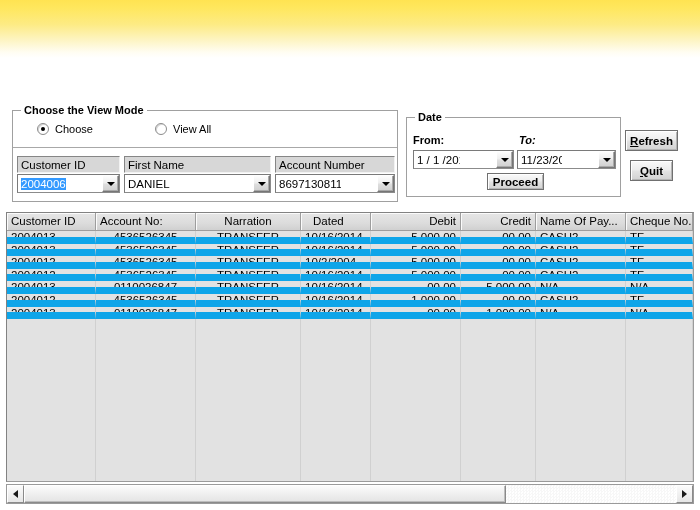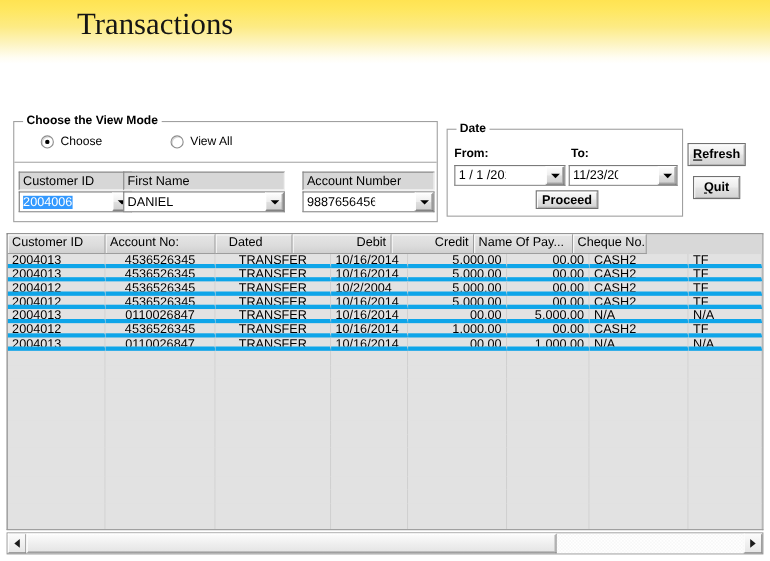--- a/index.html
+++ b/index.html
@@ -222,21 +222,21 @@
     box-sizing: border-box;
     border-right: 1px solid #d0d0d0;
     font-size: 11.5px;
     line-height: 12px;
     padding: 0 4px;
     overflow: hidden;
     white-space: nowrap;
     background: #e2e2e2;
     color: #000;
   }
-  .grid-row.data .cell { border-bottom: 4px solid #0ea5e9; }
+  .grid-row.data .cell { border-bottom: 7px solid #0ea5e9; }
   .align-left   { text-align: left; }
   .align-center { text-align: center; }
   .align-right  { text-align: right; }
 
   
   #hscroll {
     position: absolute;
     left: 6px;
     top: 484px;
     width: 688px;
@@ -285,21 +285,20 @@
     border-bottom: 4px solid transparent;
     border-left: 5px solid #1a1a1a;
   }
 </style>
 </head>
 <body>
 
 <div id="app-window">
 
   <div id="header-banner"></div>
-  <div id="page-title">Transactions</div>
 
   <div class="groupbox" style="left:12px; top:110px; width:386px; height:92px;">
     <span class="gb-title">Choose the View Mode</span>
 
     <div style="position:absolute; left:0px; top:36px; width:384px; height:1px; background:#a8a8a8;"></div>
 
     <div class="radio-row" style="left:24px; top:12px;">
       <span class="radio checked"></span>
       <span class="radio-label">Choose</span>
     </div>
@@ -314,46 +313,46 @@
       <div class="combo" style="width:103px; margin-top:1px;">
         <div class="combo-text selected-text">
             <span>2004006</span>
           </div>
         <div class="combo-btn">
           <span class="arrow-down"></span>
         </div>
       </div>
     </div>
 
-    <div class="field-group" style="left:99px; top:45px; width:147px;">
+    <div class="field-group" style="left:111px; top:45px; width:147px;">
       <div class="field-label-plate">First Name</div>
       <div class="combo" style="width:147px; margin-top:1px;">
         <div class="combo-text">DANIEL</div>
         <div class="combo-btn">
           <span class="arrow-down"></span>
         </div>
       </div>
     </div>
 
     <div class="field-group" style="left:262px; top:45px; width:120px;">
       <div class="field-label-plate">Account Number</div>
       <div class="combo" style="width:120px; margin-top:1px;">
-        <div class="combo-text">9887656456</div>
+        <div class="combo-text">8697130811</div>
         <div class="combo-btn">
           <span class="arrow-down"></span>
         </div>
       </div>
     </div>
   </div>
 
   <div class="groupbox" style="left:406px; top:117px; width:215px; height:80px;">
     <span class="gb-title">Date</span>
 
     <span class="date-label" style="left:6px; top:16px;text-align:right;">From:</span>
-    <span class="date-label" style="left:112px; top:16px;">To:</span>
+    <span class="date-label" style="left:112px; top:16px;font-style:italic;">To:</span>
 
     <div class="combo" style="position:absolute; left:6px; top:32px; width:101px;">
       <div class="combo-text">1 / 1 /2016</div>
       <div class="combo-btn">
         <span class="arrow-down"></span>
       </div>
     </div>
 
     <div class="combo" style="position:absolute; left:110px; top:32px; width:99px;">
       <div class="combo-text">11/23/2017</div>
@@ -371,20 +370,21 @@
   </div>
   <div class="btn" style="left:630px; top:160px; width:43px; height:21px;">
     <span class="accel">Q</span>
       <span>uit</span>
   </div>
 
   <div id="grid">
     <div id="grid-header">
         <div class="hcell align-left" style="width: 89px; flex: 0 0 89px;">Customer ID</div>
         <div class="hcell align-left" style="width: 100px; flex: 0 0 100px;">Account No:</div>
+        <div class="hcell align-center" style="width: 105px; flex: 0 0 105px;">Narration</div>
         <div class="hcell align-left" style="width: 70px; flex: 0 0 70px; padding-left: 12px;">Dated</div>
         <div class="hcell align-right" style="width: 90px; flex: 0 0 90px;">Debit</div>
         <div class="hcell align-right" style="width: 75px; flex: 0 0 75px;">Credit</div>
         <div class="hcell align-left" style="width: 90px; flex: 0 0 90px;">Name Of Pay...</div>
         <div class="hcell align-left" style="width: 67px; flex: 0 0 67px;">Cheque No.</div>
       </div>
     <div class="grid-body" id="grid-body">
         <div class="grid-row data">
           <div class="cell align-left" style="flex: 0 0 89px;">2004013</div>
           <div class="cell align-center" style="flex: 0 0 100px;">4536526345</div>

